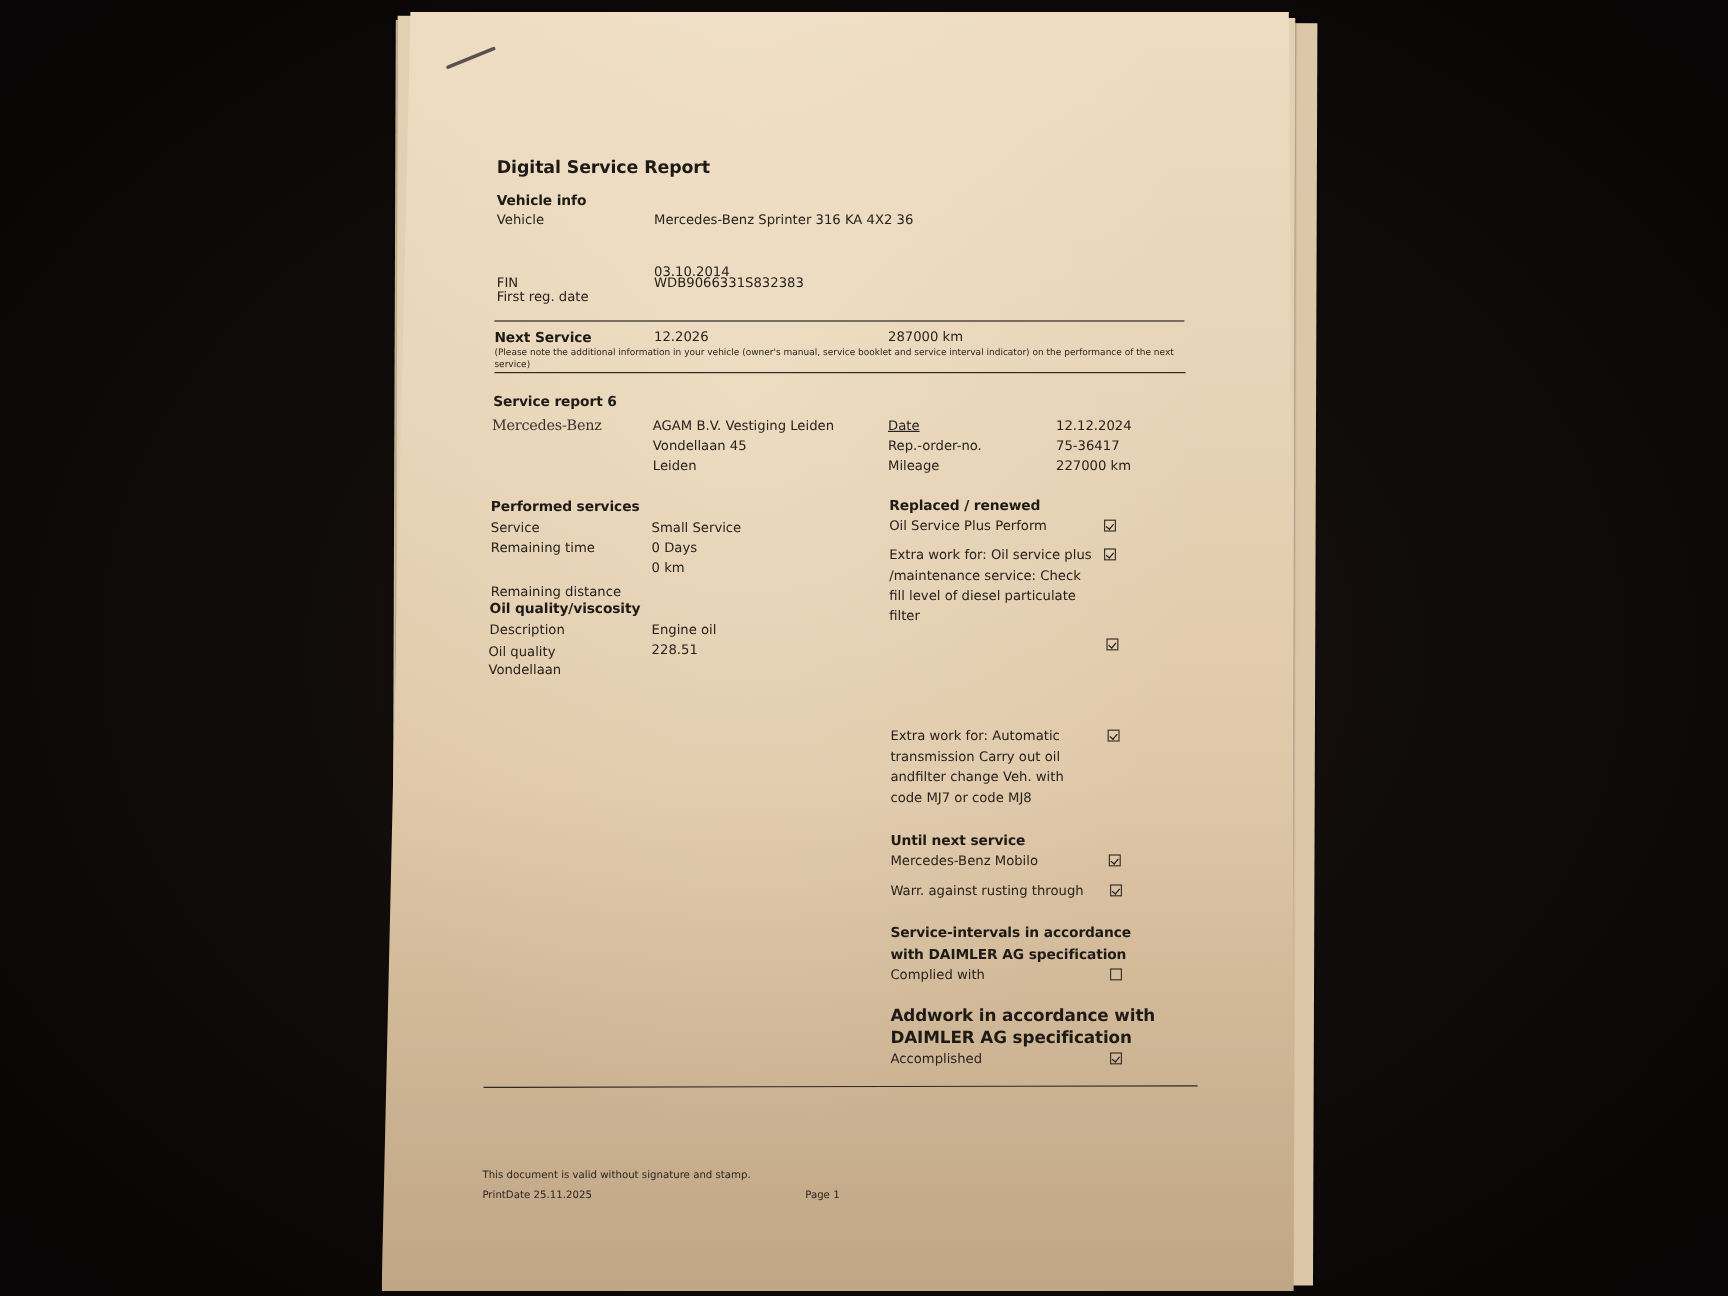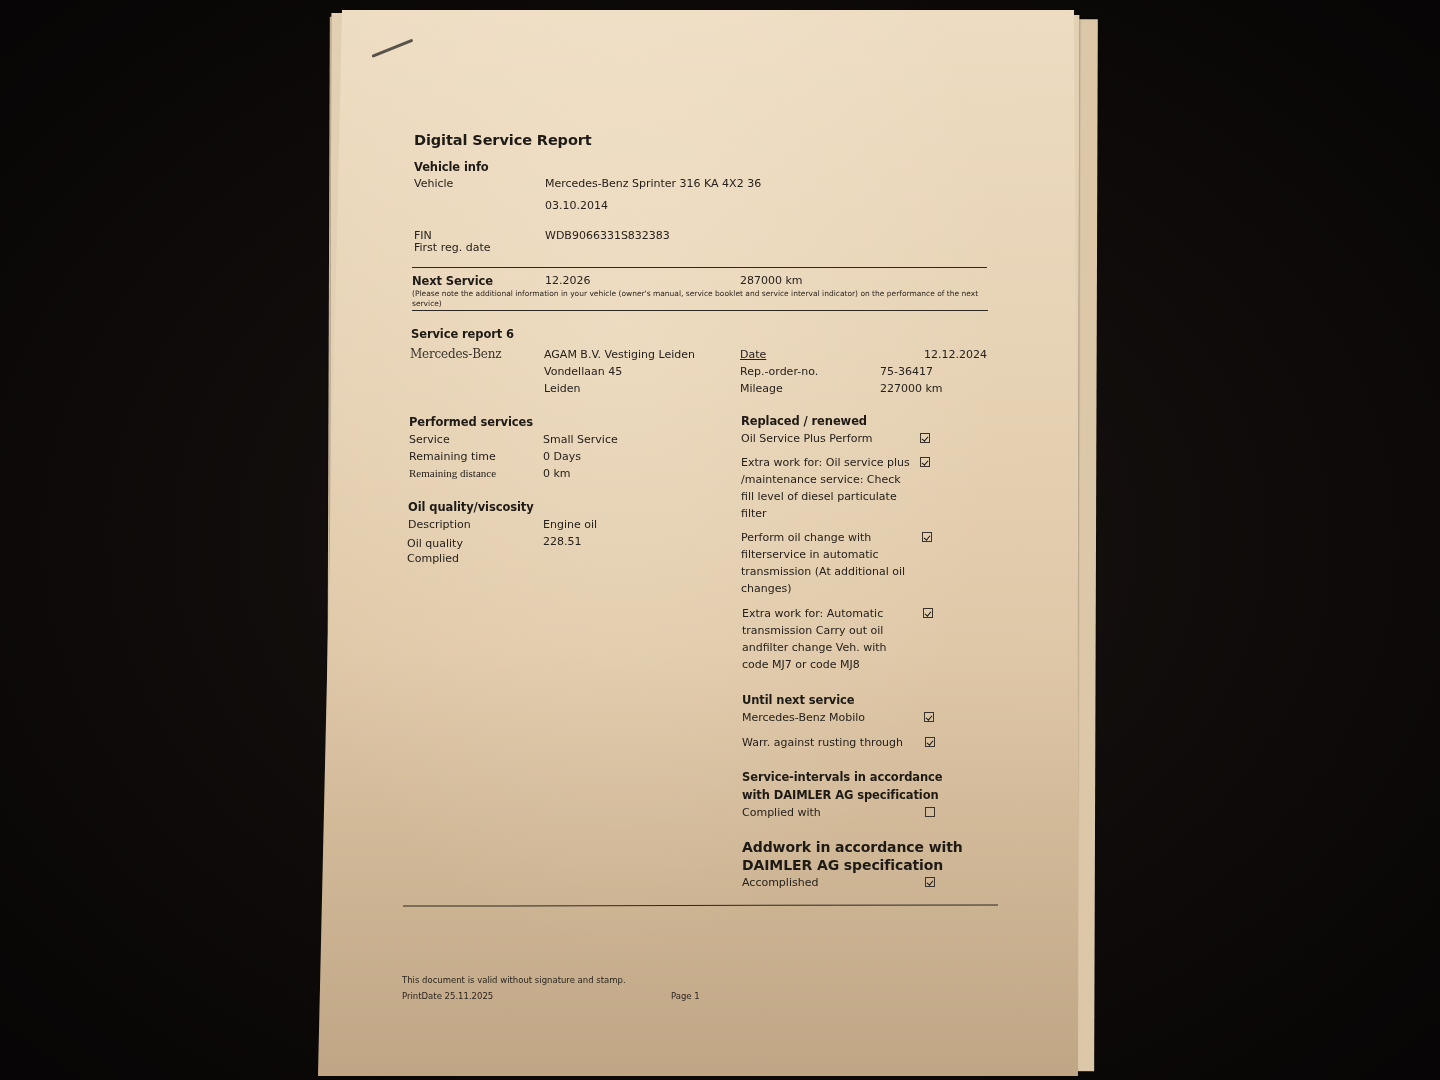--- a/index.html
+++ b/index.html
@@ -134,69 +134,68 @@
   <div class="pen-mark"></div>
 
   <div class="doc">
 
     <div class="abs title" style="left:414px; top:132px;">Digital Service Report</div>
 
     <div class="abs h" style="left:414px; top:160px;">Vehicle info</div>
     <div class="abs t" style="left:414px; top:177px;">Vehicle</div>
     <div class="abs t" style="left:545px; top:177px;">Mercedes-Benz Sprinter 316 KA 4X2 36</div>
     <div class="abs t" style="left:414px; top:203px;margin-top:38px;">First reg. date</div>
-    <div class="abs t" style="left:545px; top:199px;">03.10.2014</div>
+    <div class="abs t" style="left:545px; top:220px;">03.10.2014</div>
     <div class="abs t" style="left:414px; top:229px;">FIN</div>
     <div class="abs t" style="left:545px; top:229px;">WDB9066331S832383</div>
 
     <div class="rule" style="left:412px; top:267px; width:575px;"></div>
     <div class="abs h" style="left:412px; top:274px;">Next Service</div>
     <div class="abs t" style="left:545px; top:274px;">12.2026</div>
     <div class="abs t" style="left:740px; top:274px;">287000 km</div>
     <div class="abs small" style="left:412px; top:289px; width:580px;">(Please note the additional information in your vehicle (owner's manual, service booklet and service interval indicator) on the performance of the next service)</div>
     <div class="rule" style="left:412px; top:310px; width:576px;"></div>
 
     <div class="abs h" style="left:411px; top:327px;text-align:right;">Service report 6</div>
     <div class="abs mb-logo" style="left:410px; top:347px;">Mercedes-Benz</div>
     <div class="abs t" style="left:544px; top:348px;">AGAM B.V. Vestiging Leiden</div>
     <div class="abs t" style="left:544px; top:365px;">Vondellaan 45</div>
     <div class="abs t" style="left:544px; top:382px;">Leiden</div>
 
     <div class="abs t" style="left:740px; top:348px;text-decoration:underline;">Date</div>
-    <div class="abs t" style="left:880px; top:348px;margin-left:44px;">12.12.2024</div>
+    <div class="abs t" style="left:880px; top:348px;">12.12.2024</div>
     <div class="abs t" style="left:740px; top:365px;">Rep.-order-no.</div>
     <div class="abs t" style="left:880px; top:365px;">75-36417</div>
     <div class="abs t" style="left:740px; top:382px;">Mileage</div>
     <div class="abs t" style="left:880px; top:382px;">227000 km</div>
 
     <div class="abs h" style="left:409px; top:415px;">Performed services</div>
     <div class="abs t" style="left:409px; top:433px;">Service</div>
     <div class="abs t" style="left:543px; top:433px;">Small Service</div>
     <div class="abs t" style="left:409px; top:450px;">Remaining time</div>
     <div class="abs t" style="left:543px; top:450px;">0 Days</div>
-    <div class="abs t" style="left:409px; top:467px;font-family:Liberation Serif, serif;">Remaining distance</div>
+    <div class="abs t" style="left:409px; top:487px;">Remaining distance</div>
     <div class="abs t" style="left:543px; top:467px;">0 km</div>
 
     <div class="abs h" style="left:408px; top:500px;">Oil quality/viscosity</div>
     <div class="abs t" style="left:408px; top:518px;">Description</div>
     <div class="abs t" style="left:543px; top:518px;">Engine oil</div>
     <div class="abs t" style="left:407px; top:537px;">Oil quality</div>
     <div class="abs t" style="left:543px; top:535px;">228.51</div>
-    <div class="abs t" style="left:407px; top:552px;">Complied</div>
+    <div class="abs t" style="left:407px; top:552px;">Vondellaan</div>
     <div class="abs t" style="left:543px; top:552px;"></div>
 
     <div class="abs h" style="left:741px; top:414px;">Replaced / renewed</div>
 
     <div class="wrap" style="left:741px; top:430px; width:175px;">Oil Service Plus Perform</div>
     <div class="cb checked" style="left:920px; top:433px;"></div>
 
     <div class="wrap" style="left:741px; top:454px; width:176px;">Extra work for: Oil service plus /maintenance service: Check fill level of diesel particulate filter</div>
     <div class="cb checked" style="left:920px; top:457px;"></div>
 
-    <div class="wrap" style="left:741px; top:529px; width:176px;">Perform oil change with filterservice in automatic transmission (At additional oil changes)</div>
     <div class="cb checked" style="left:922px; top:532px;"></div>
 
     <div class="wrap" style="left:742px; top:605px; width:160px;">Extra work for: Automatic transmission Carry out oil andfilter change Veh. with code MJ7 or code MJ8</div>
     <div class="cb checked" style="left:923px; top:608px;"></div>
 
     <div class="abs h" style="left:742px; top:693px;">Until next service</div>
     <div class="abs t" style="left:742px; top:711px;">Mercedes-Benz Mobilo</div>
     <div class="cb checked" style="left:924px; top:712px;"></div>
     <div class="abs t" style="left:742px; top:736px;">Warr. against rusting through</div>
     <div class="cb checked" style="left:925px; top:737px;"></div>

